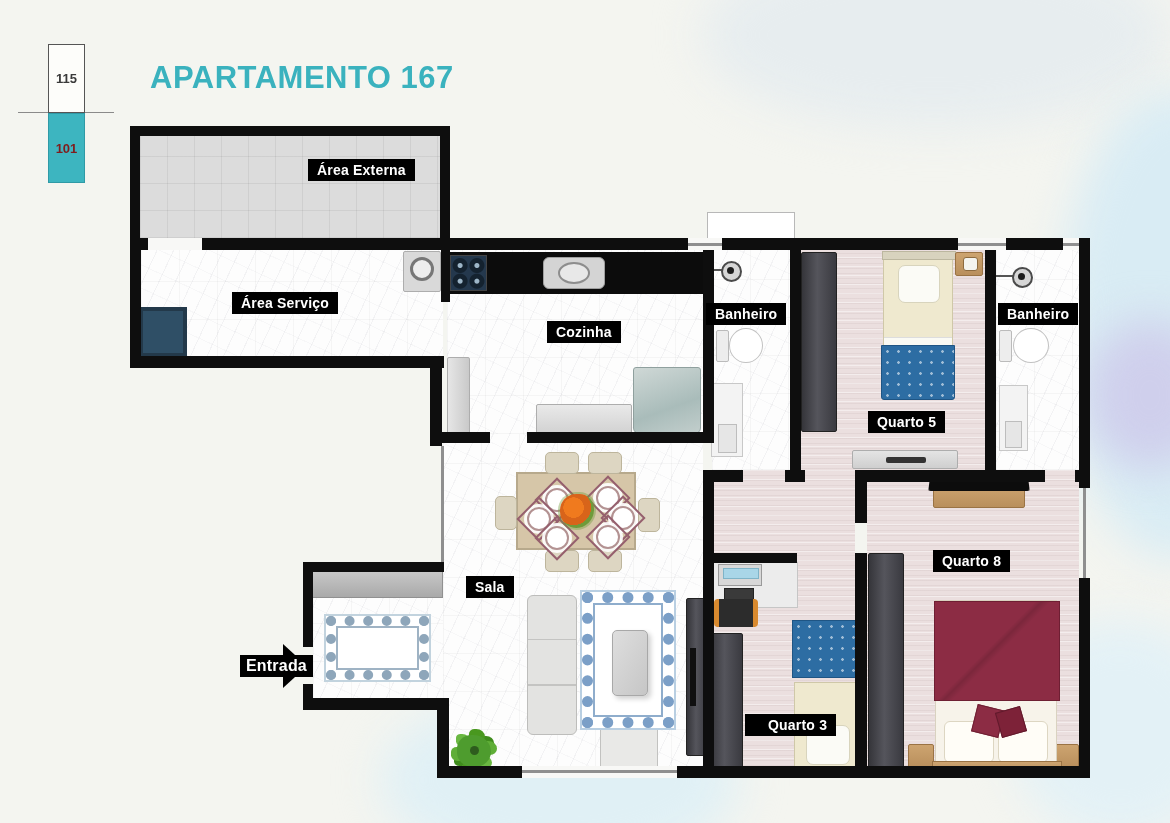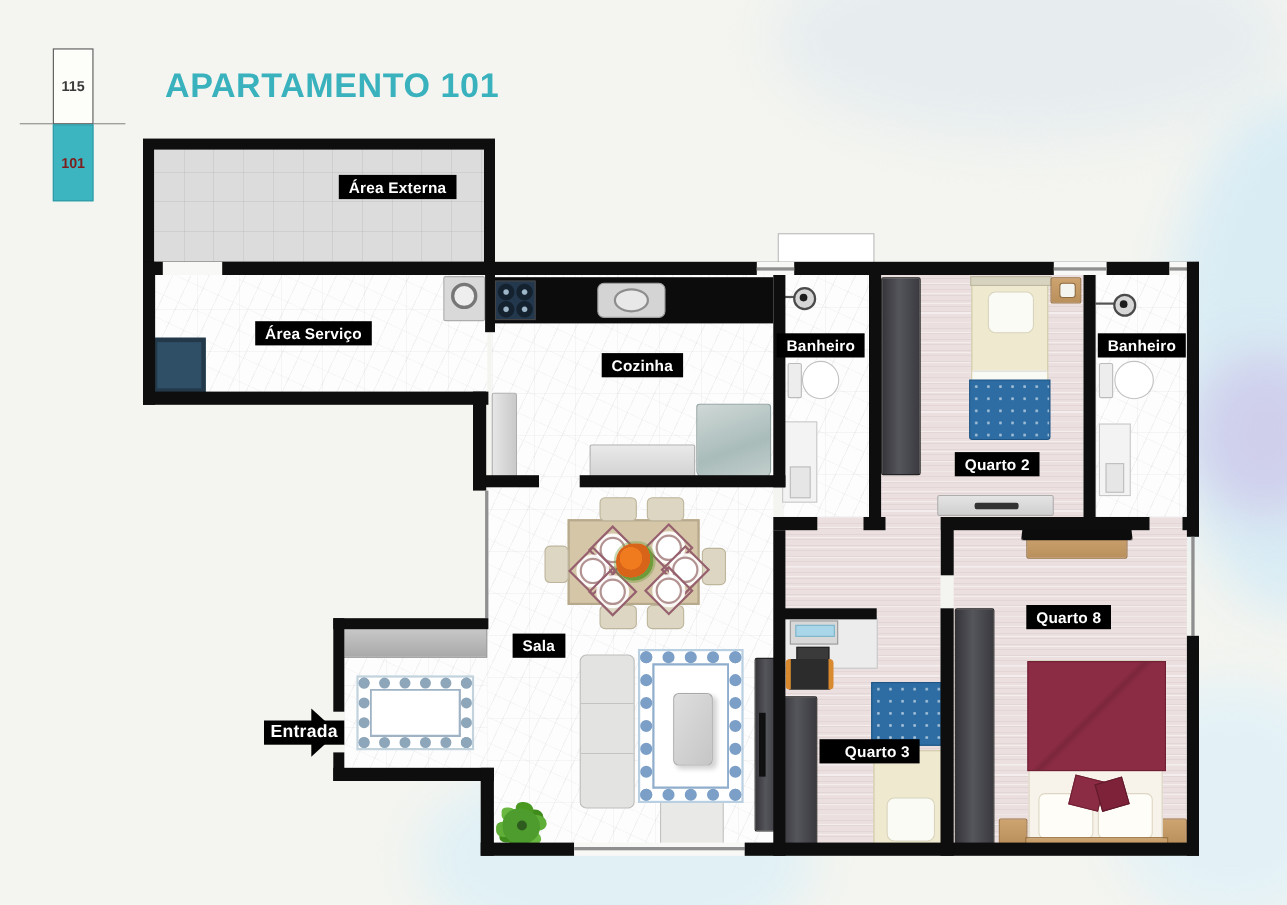--- a/index.html
+++ b/index.html
@@ -66,21 +66,21 @@
 <div class="wc" style="left:1010px;top:620px;width:220px;height:220px;background:#e3f1f6;"></div>
 
 <div class="thin" style="left:18px;top:112px;width:96px;height:1px;background:#8a8a8a;"></div>
 <div class="abs" style="left:48px;top:44px;width:37px;height:69px;background:#fdfdfa;border:1px solid #555;box-sizing:border-box;display:flex;align-items:center;justify-content:center;">
   <span style="font-size:13px;color:#3a3a3a;font-weight:bold;">115</span>
 </div>
 <div class="abs" style="left:48px;top:113px;width:37px;height:70px;background:#3db5c0;border:1px solid #2f9aa6;box-sizing:border-box;display:flex;align-items:center;justify-content:center;">
   <span style="font-size:13px;color:#7f1d1d;font-weight:bold;">101</span>
 </div>
 
-<div class="abs" style="left:150px;top:60px;font-size:31px;font-weight:bold;color:#3ab2be;letter-spacing:0.5px;">APARTAMENTO 101</div>
+<div class="abs" style="left:150px;top:60px;font-size:31px;font-weight:bold;color:#3ab2be;letter-spacing:0.5px;">APARTAMENTO 167</div>
 
 <div class="tile" style="left:141px;top:248px;width:302px;height:110px;"></div>
 <div class="tile" style="left:447px;top:248px;width:256px;height:186px;"></div>
 <div class="tile" style="left:443px;top:434px;width:260px;height:334px;"></div>
 <div class="tile" style="left:313px;top:570px;width:130px;height:130px;"></div>
 <div class="tile" style="left:712px;top:248px;width:78px;height:222px;"></div>
 <div class="tile" style="left:996px;top:248px;width:83px;height:222px;"></div>
 <div class="pink" style="left:801px;top:248px;width:184px;height:222px;"></div>
 <div class="pink" style="left:710px;top:470px;width:145px;height:300px;"></div>
 <div class="pink" style="left:867px;top:470px;width:212px;height:300px;"></div>
@@ -238,19 +238,19 @@
 <div class="wall" style="left:855px;top:553px;width:12px;height:225px;"></div>
 
 <div class="wall" style="left:790px;top:250px;width:11px;height:220px;"></div>
 <div class="wall" style="left:985px;top:250px;width:11px;height:220px;"></div>
 
 <div class="rlabel" style="left:308px;top:159px;">Área Externa</div>
 <div class="rlabel" style="left:232px;top:292px;">Área Serviço</div>
 <div class="rlabel" style="left:547px;top:321px;">Cozinha</div>
 <div class="rlabel" style="left:706px;top:303px;">Banheiro</div>
 <div class="rlabel" style="left:998px;top:303px;">Banheiro</div>
-<div class="rlabel" style="left:868px;top:411px;">Quarto 2</div>
-<div class="rlabel" style="left:745px;top:672px;padding-left:23px;">Quarto 3</div>
+<div class="rlabel" style="left:868px;top:411px;">Quarto 5</div>
+<div class="rlabel" style="left:745px;top:714px;padding-left:23px;">Quarto 3</div>
 <div class="rlabel" style="left:933px;top:550px;">Quarto 8</div>
 <div class="rlabel" style="left:466px;top:576px;">Sala</div>
 
 <div class="rlabel small" style="left:240px;top:655px;z-index:61;">Entrada</div>
 <div class="abs" style="left:283px;top:644px;width:0;height:0;border-top:22px solid transparent;border-bottom:22px solid transparent;border-left:24px solid #000;z-index:60;"></div>
 
 </body></html>

